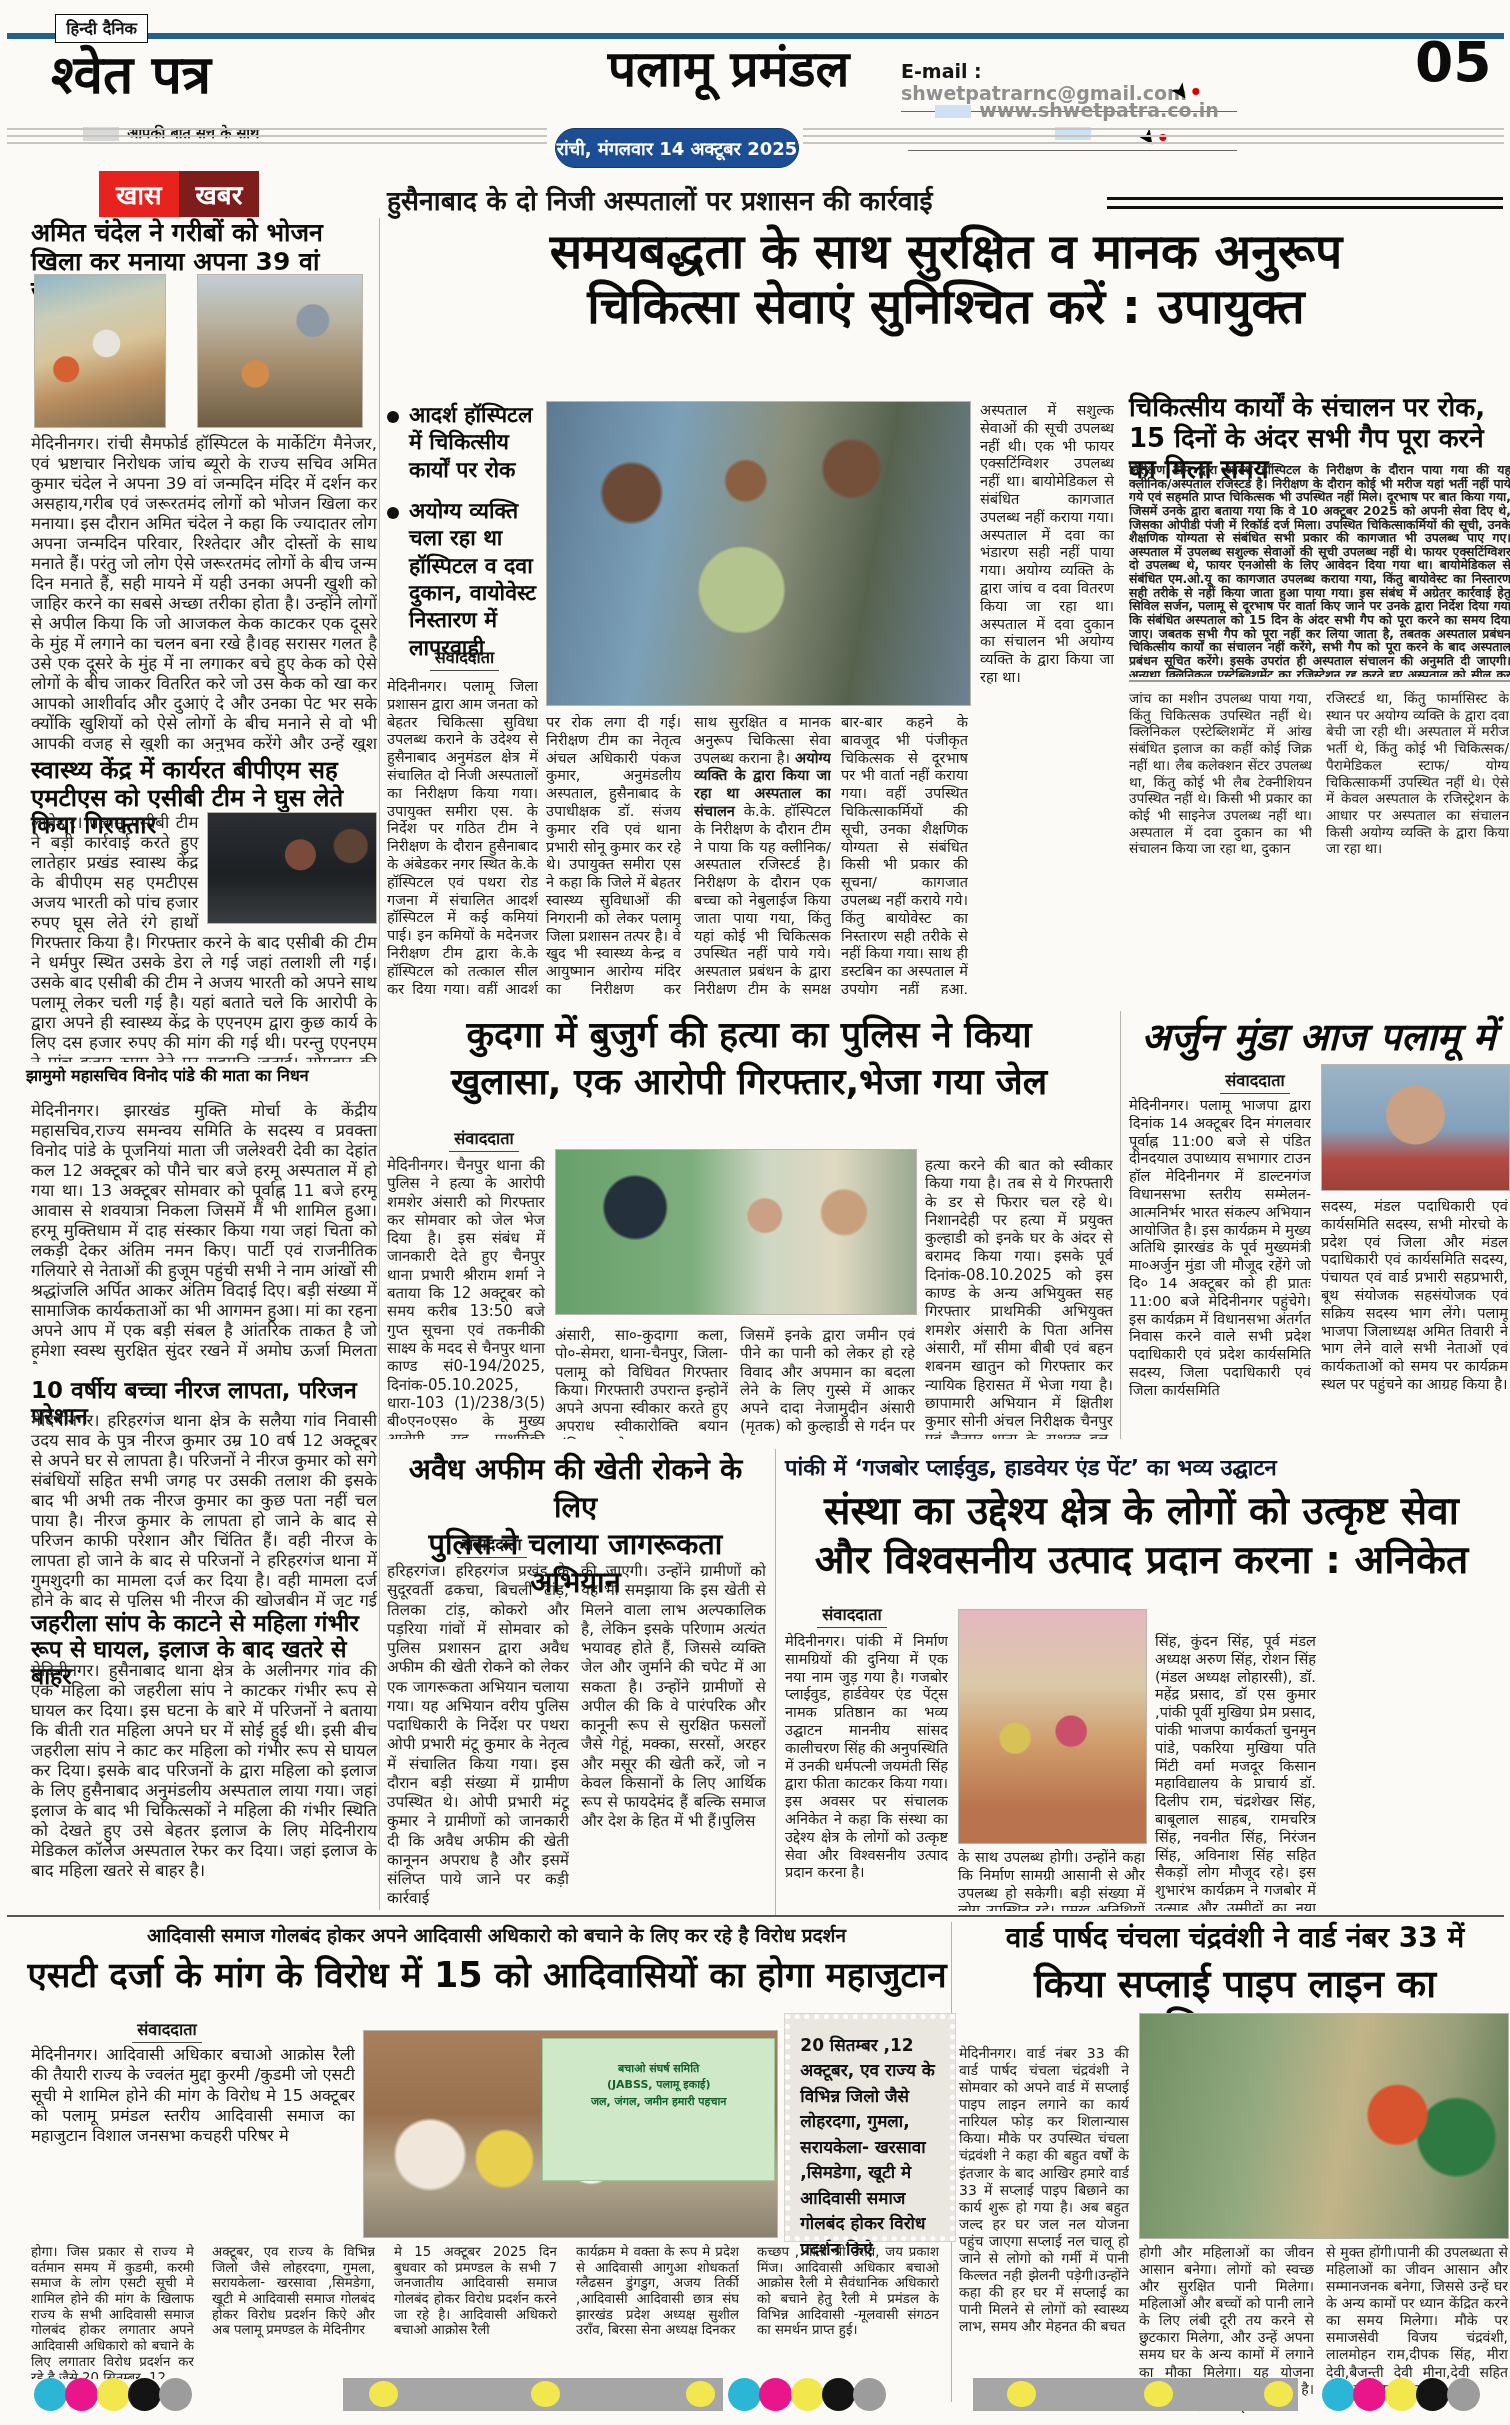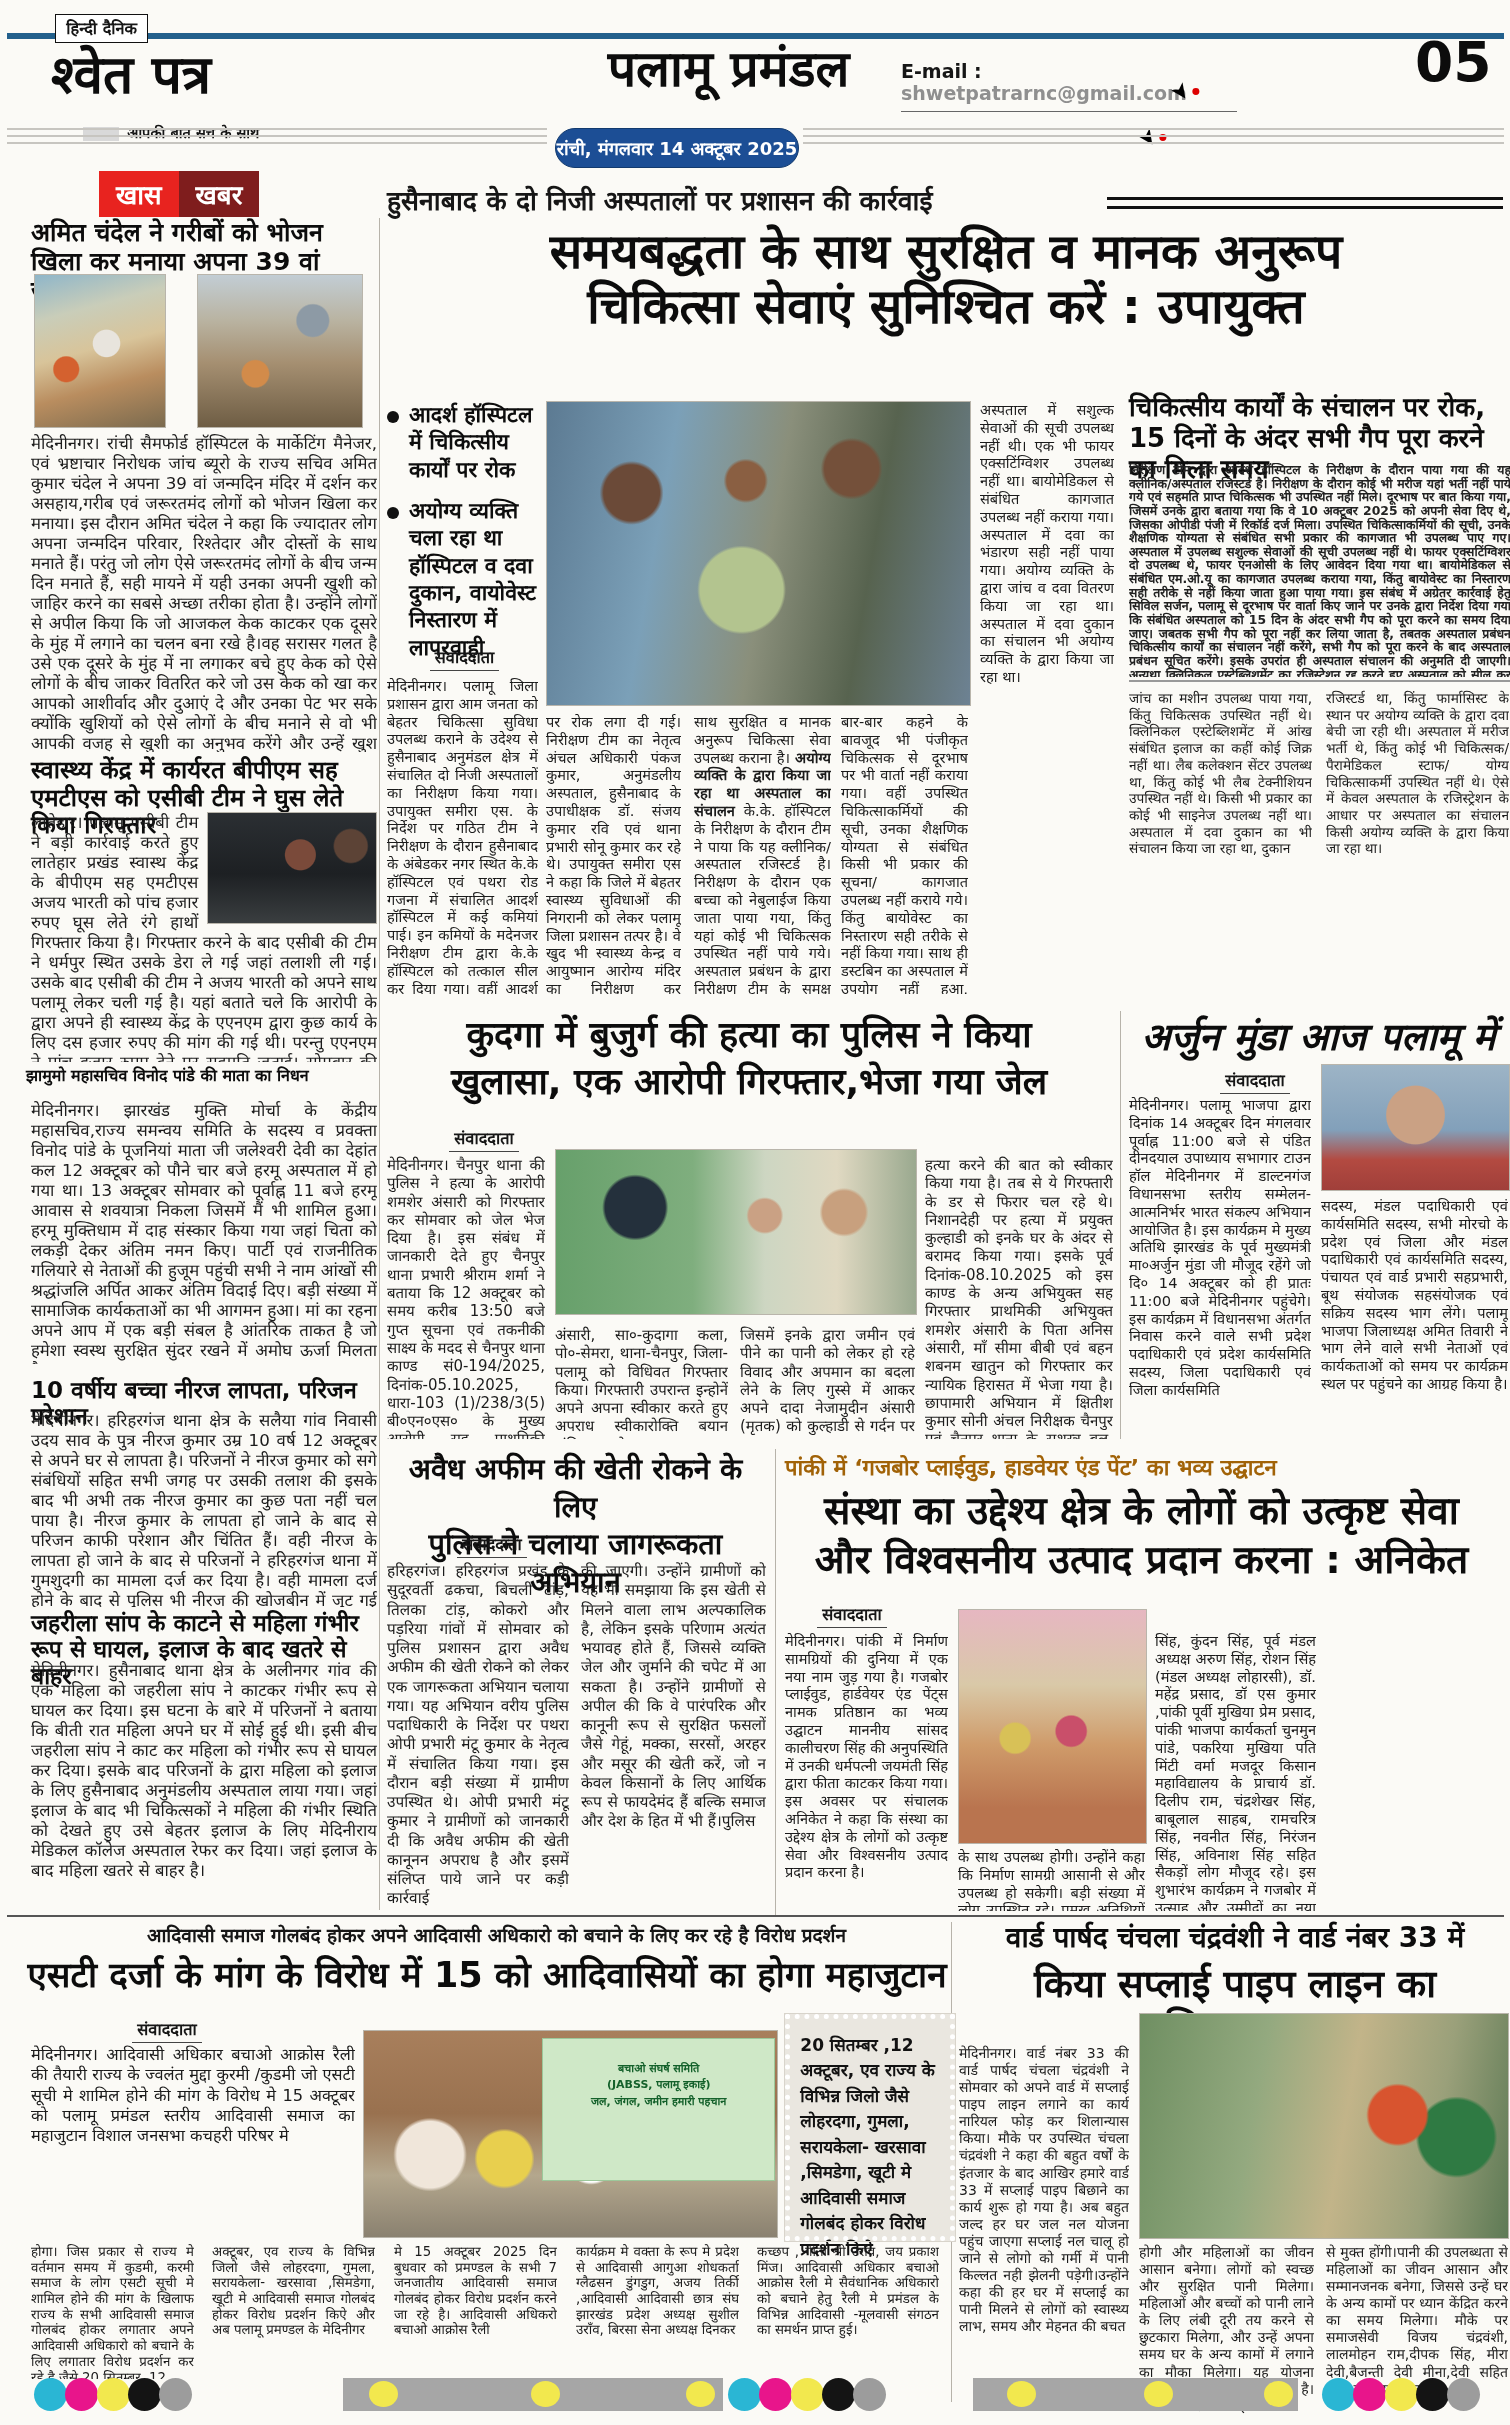--- a/index.html
+++ b/index.html
@@ -52,20 +52,23 @@
   <div class="abs" style="left:74px;top:122px;font-size:14.6px;font-weight:bold;">
     <span class="wsq" style="background:#d9d9d9;"></span><span>आपकी बात सच के साथ</span>
   </div>
   <div class="abs head-xl" style="left:463px;top:41px;width:531px;text-align:center;font-size:50px;">पलामू प्रमंडल</div>
 
   <div class="abs" style="left:901px;top:60px;width:336px;border-bottom:1.7px solid #666;padding-bottom:6.9px;font-size:19px;">
     <b>E-mail :</b>
     <span style="color:#8f8f8f;font-weight:bold;">shwetpatrarnc@gmail.com</span>
   </div>
   <div class="cursor" style="left:1172px;top:79px;">➤<i></i></div>
+  <div class="abs" style="left:908px;top:99px;width:329px;border-bottom:1.7px solid #666;padding-bottom:6.9px;font-size:19px;text-align:center;">
+    <span class="wsq"></span><span style="color:#8f8f8f;font-weight:bold;">www.shwetpatra.co.in</span><span class="wsq"></span>
+  </div>
   <div class="cursor" style="left:1139px;top:125px;">➤<i></i></div>
   <div class="abs head-xl" style="left:1415px;top:31px;font-size:55px;">05</div>
 
   <div class="gray-rules" style="left:6.9px;top:128px;width:540px;"></div>
   <div class="gray-rules" style="left:803px;top:128px;width:701px;"></div>
   <div class="pill" style="left: 555px; top: 128px; width: 242px; height: 38px; font-size: 18px; background-color: rgb(28, 78, 149);">
     <span>रांची, मंगलवार 14 अक्टूबर 2025</span>
   </div>
 
   <div class="abs" style="left:99px;top:171px;">
@@ -147,21 +150,21 @@
 
   <div class="rule-v" style="left:775px;top:1449px;height:467px;"></div>
   <div class="abs head-xl" style="left:387px;top:1451px;width:377px;text-align:center;font-size:29px;line-height:1.3;">
     <div>अवैध अफीम की खेती रोकने के लिए</div>
     <div>पुलिस ने चलाया जागरूकता अभियान</div>
   </div>
   <div class="abs byline" style="left:428px;top:1533px;width:128px;"><span>संवाददाता</span></div>
   <div class="abs bodytext" style="left:387px;top:1562px;width:182px;height:351px;font-size:15.4px;line-height:1.25;">हरिहरगंज। हरिहरगंज प्रखंड के सुदूरवर्ती ढकचा, बिचली टांड़, तिलका टांड़, कोकरो और पड़रिया गांवों में सोमवार को पुलिस प्रशासन द्वारा अवैध अफीम की खेती रोकने को लेकर एक जागरूकता अभियान चलाया गया। यह अभियान वरीय पुलिस पदाधिकारी के निर्देश पर पथरा ओपी प्रभारी मंटू कुमार के नेतृत्व में संचालित किया गया। इस दौरान बड़ी संख्या में ग्रामीण उपस्थित थे। ओपी प्रभारी मंटू कुमार ने ग्रामीणों को जानकारी दी कि अवैध अफीम की खेती कानूनन अपराध है और इसमें संलिप्त पाये जाने पर कड़ी कार्रवाई</div>
   <div class="abs bodytext" style="left:581px;top:1562px;width:185px;height:351px;font-size:15.4px;line-height:1.25;">की जाएगी। उन्होंने ग्रामीणों को यह भी समझाया कि इस खेती से मिलने वाला लाभ अल्पकालिक है, लेकिन इसके परिणाम अत्यंत भयावह होते हैं, जिससे व्यक्ति जेल और जुर्माने की चपेट में आ सकता है। उन्होंने ग्रामीणों से अपील की कि वे पारंपरिक और कानूनी रूप से सुरक्षित फसलों जैसे गेहूं, मक्का, सरसों, अरहर और मसूर की खेती करें, जो न केवल किसानों के लिए आर्थिक रूप से फायदेमंद हैं बल्कि समाज और देश के हित में भी हैं।पुलिस</div>
 
-  <div class="abs" style="left:785px;top:1451px;width:651px;font-size:22px;font-weight:800;color:#a16207;">पांकी में ‘गजबोर प्लाईवुड, हाडवेयर एंड पेंट’ का भव्य उद्घाटन</div>
+  <div class="abs" style="left:785px;top:1451px;width:651px;font-size:22px;font-weight:800;color:#0f172a;">पांकी में ‘गजबोर प्लाईवुड, हाडवेयर एंड पेंट’ का भव्य उद्घाटन</div>
   <div class="abs head-xl" style="left:775px;top:1487px;width:733px;text-align:center;font-size:39px;line-height:1.25;">
     <div>संस्था का उद्देश्य क्षेत्र के लोगों को उत्कृष्ट सेवा</div>
     <div>और विश्वसनीय उत्पाद प्रदान करना : अनिकेत</div>
   </div>
   <div class="abs byline" style="left:788px;top:1603px;width:128px;"><span>संवाददाता</span></div>
   <div class="abs bodytext" style="left:785px;top:1632px;width:163px;height:279px;font-size:14.6px;">मेदिनीनगर। पांकी में निर्माण सामग्रियों की दुनिया में एक नया नाम जुड़ गया है। गजबोर प्लाईवुड, हार्डवेयर एंड पेंट्स नामक प्रतिष्ठान का भव्य उद्घाटन माननीय सांसद कालीचरण सिंह की अनुपस्थिति में उनकी धर्मपत्नी जयमंती सिंह द्वारा फीता काटकर किया गया। इस अवसर पर संचालक अनिकेत ने कहा कि संस्था का उद्देश्य क्षेत्र के लोगों को उत्कृष्ट सेवा और विश्वसनीय उत्पाद प्रदान करना है।</div>
   <div class="photo ph-sanstha" style="left:958px;top:1609px;width:187px;height:233px;"></div>
   <div class="abs bodytext" style="left:958px;top:1848px;width:187px;height:63px;font-size:14.6px;">के साथ उपलब्ध होगी। उन्होंने कहा कि निर्माण सामग्री आसानी से और उपलब्ध हो सकेगी। बड़ी संख्या में लोग उपस्थित रहे। प्रमुख अतिथियों में मंडल अध्यक्ष शत्रुघ्न, प्रतिनिधि रीमा शर्मा, उप प्रमुख अमित, सुरेंद्र सिंह, साधु राम देवी, विश्वजीत</div>
   <div class="abs bodytext" style="left:1155px;top:1632px;width:161px;height:279px;font-size:14.6px;">सिंह, कुंदन सिंह, पूर्व मंडल अध्यक्ष अरुण सिंह, रोशन सिंह (मंडल अध्यक्ष लोहारसी), डॉ. महेंद्र प्रसाद, डॉ एस कुमार ,पांकी पूर्वी मुखिया प्रेम प्रसाद, पांकी भाजपा कार्यकर्ता चुनमुन पांडे, पकरिया मुखिया पति मिंटी वर्मा मजदूर किसान महाविद्यालय के प्राचार्य डॉ. दिलीप राम, चंद्रशेखर सिंह, बाबूलाल साहब, रामचरित्र सिंह, नवनीत सिंह, निरंजन सिंह, अविनाश सिंह सहित सैकड़ों लोग मौजूद रहे। इस शुभारंभ कार्यक्रम ने गजबोर में उत्साह और उम्मीदों का नया वातावरण बना दिया है।</div>
 

